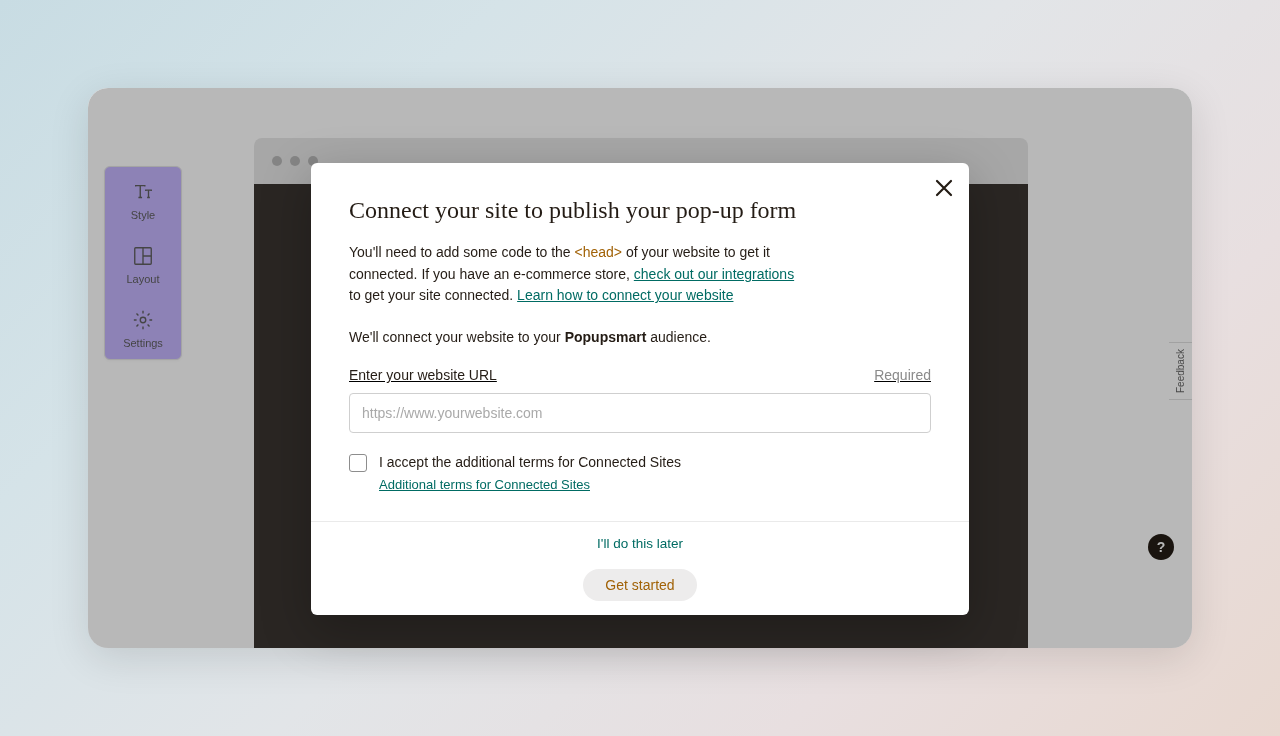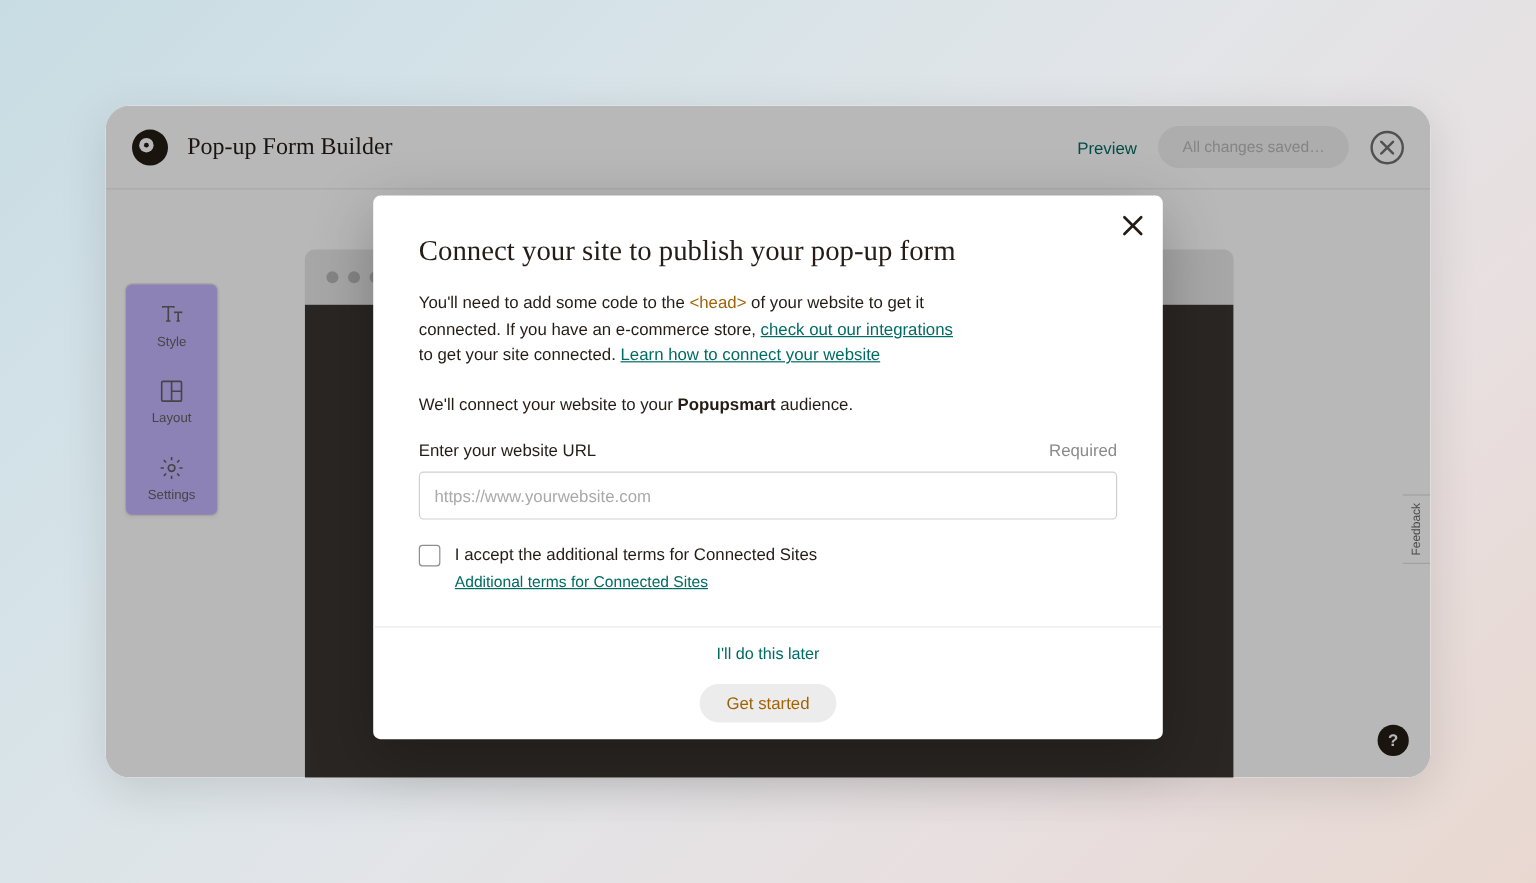--- a/index.html
+++ b/index.html
@@ -203,20 +203,21 @@
     cursor: pointer;
   }
   .audience {
     font-size: 14px;
     color: #241c15;
     margin-top: 22px;
   }
   .form-row {
     display: flex; justify-content: space-between;
     margin-top: 22px;
+    text-decoration: underline;
   }
   .form-row .fl { font-size: 14px; color: #241c15; font-weight: 500; }
   .form-row .req { font-size: 14px; color: #8a8a8a; }
   .url-input {
     width: 100%; height: 40px;
     margin-top: 10px;
     border: 1px solid #cfcfcf;
     border-radius: 4px;
     padding: 0 12px;
     font-size: 14px;
@@ -258,31 +259,20 @@
     font-weight: 500;
     padding: 8px 22px;
     border-radius: 22px;
     border: none;
   }
 </style>
 </head>
 <body>
 
 <div class="app-window">
-  <div class="topbar">
-    <div class="logo"></div>
-    <div class="title">Pop-up Form Builder</div>
-    <div class="preview-link">Preview</div>
-    <div class="save-pill">All changes saved…</div>
-    <div class="close-circle">
-      <svg viewBox="0 0 12 12">
-          <path d="M1 1 L11 11 M11 1 L1 11" stroke="currentColor" stroke-width="2" stroke-linecap="round"></path>
-        </svg>
-    </div>
-  </div>
 
   <div class="workspace">
     <div class="sidebar">
       <div class="side-item">
         <svg viewBox="0 0 24 24">
             <path d="M4 6 V5 H14 V6 M9 5 V18 M7 18 H11 M15 11 V10 H21 V11 M18 10 V18 M16.5 18 H19.5"></path>
           </svg>
         <span class="lbl">Style</span>
       </div>
       <div class="side-item">

